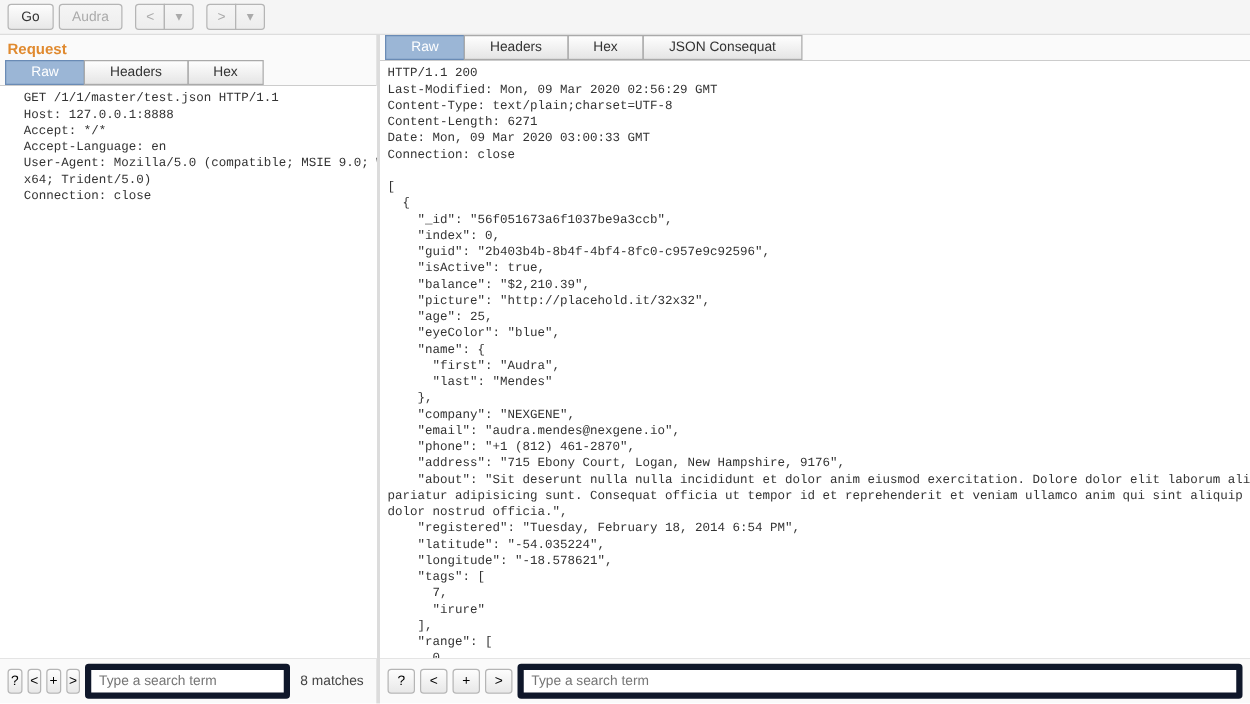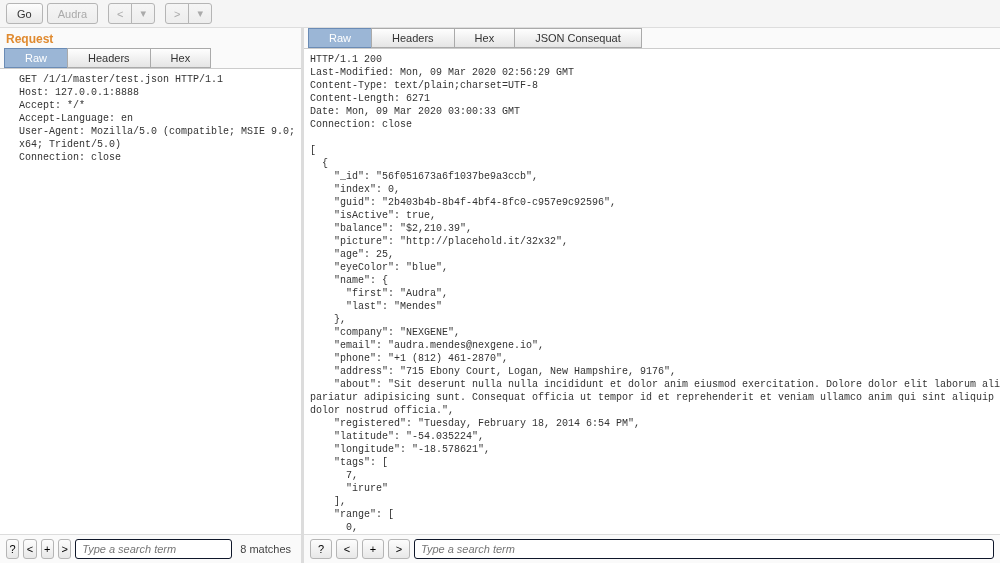--- a/index.html
+++ b/index.html
@@ -101,24 +101,23 @@
   border-radius: 3px;
   font-size: 11px;
   display: flex;
   align-items: center;
   justify-content: center;
   cursor: pointer;
 }
 .search-input {
   flex: 1;
   padding: 3px 6px;
-  border: 1px solid #0f172a;
+  border: 5px solid #0f172a;
   border-radius: 3px;
   font-size: 11px;
-  font-style: italic;
   color: #999;
 }
 .matches { font-size: 11px; color: #444; padding: 0 4px; white-space: nowrap; }
 </style>
 </head>
 <body>
 
 <div class="toolbar">
   <button class="btn">Go</button>
   <button class="btn disabled">Audra</button>

